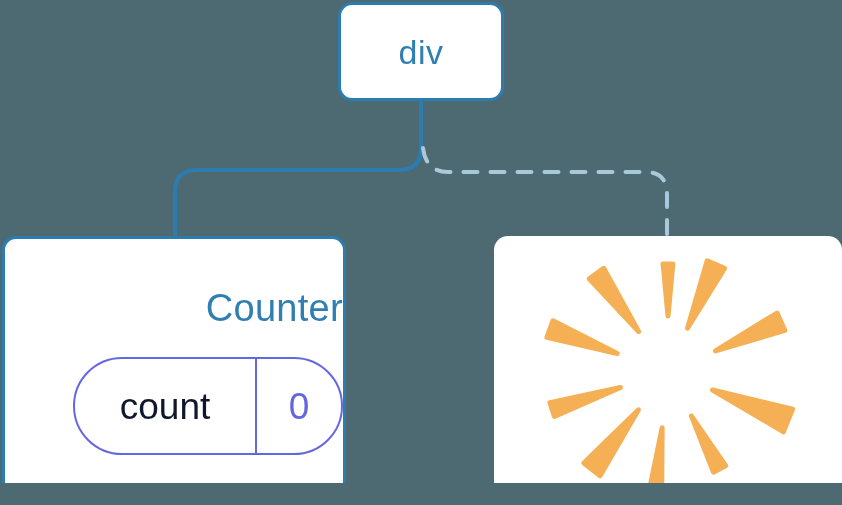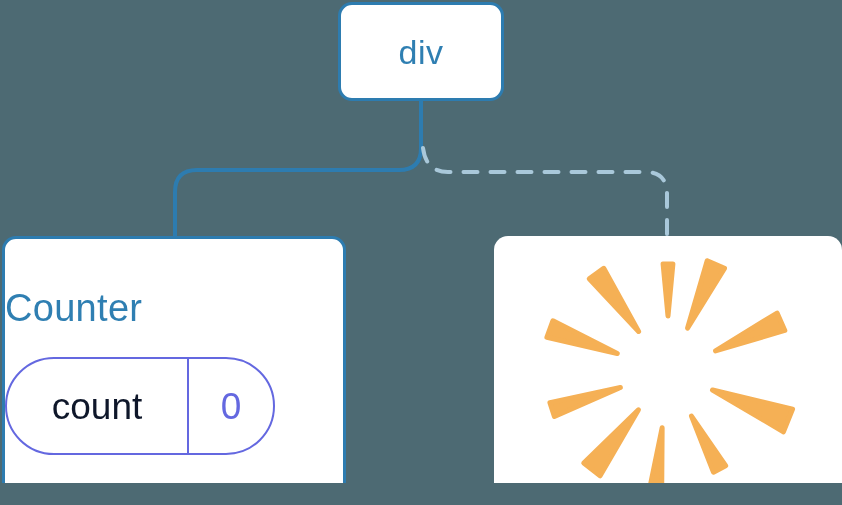--- a/index.html
+++ b/index.html
@@ -59,21 +59,21 @@
   }
 
   
   #node-counter {
     left: 2px;
     top: 236px;
     width: 344px;
     height: 266px;
     display: flex;
     flex-direction: column;
-    align-items: flex-start;
+    align-items: flex-end;
   }
   .counter-title {
     color: #2f7fb2;
     font-size: 38px;
     line-height: 1;
     margin-top: 50px;
     letter-spacing: 0.3px;
   }
 
   

